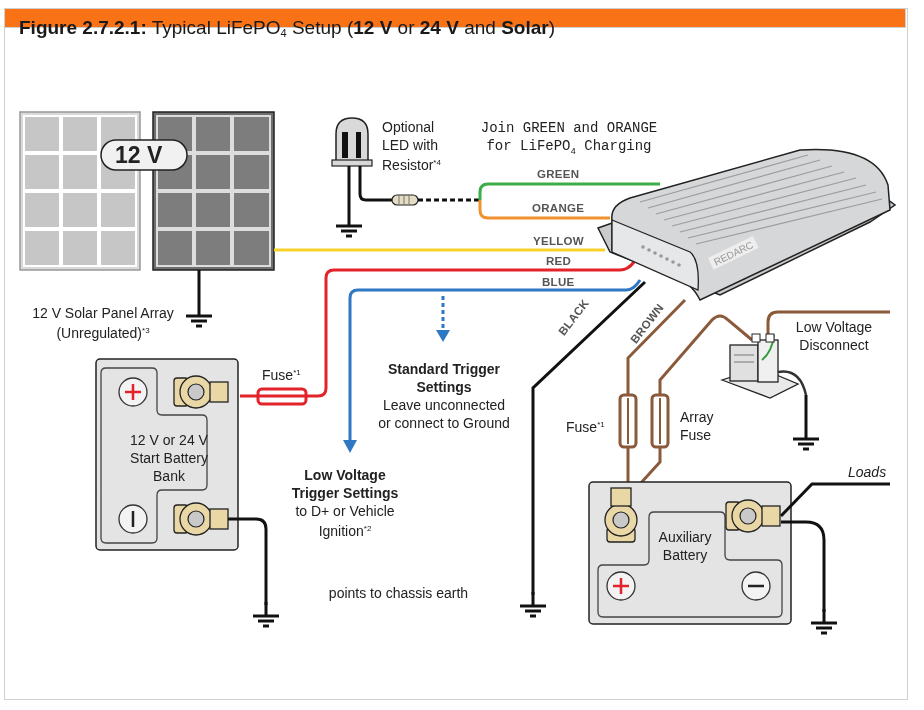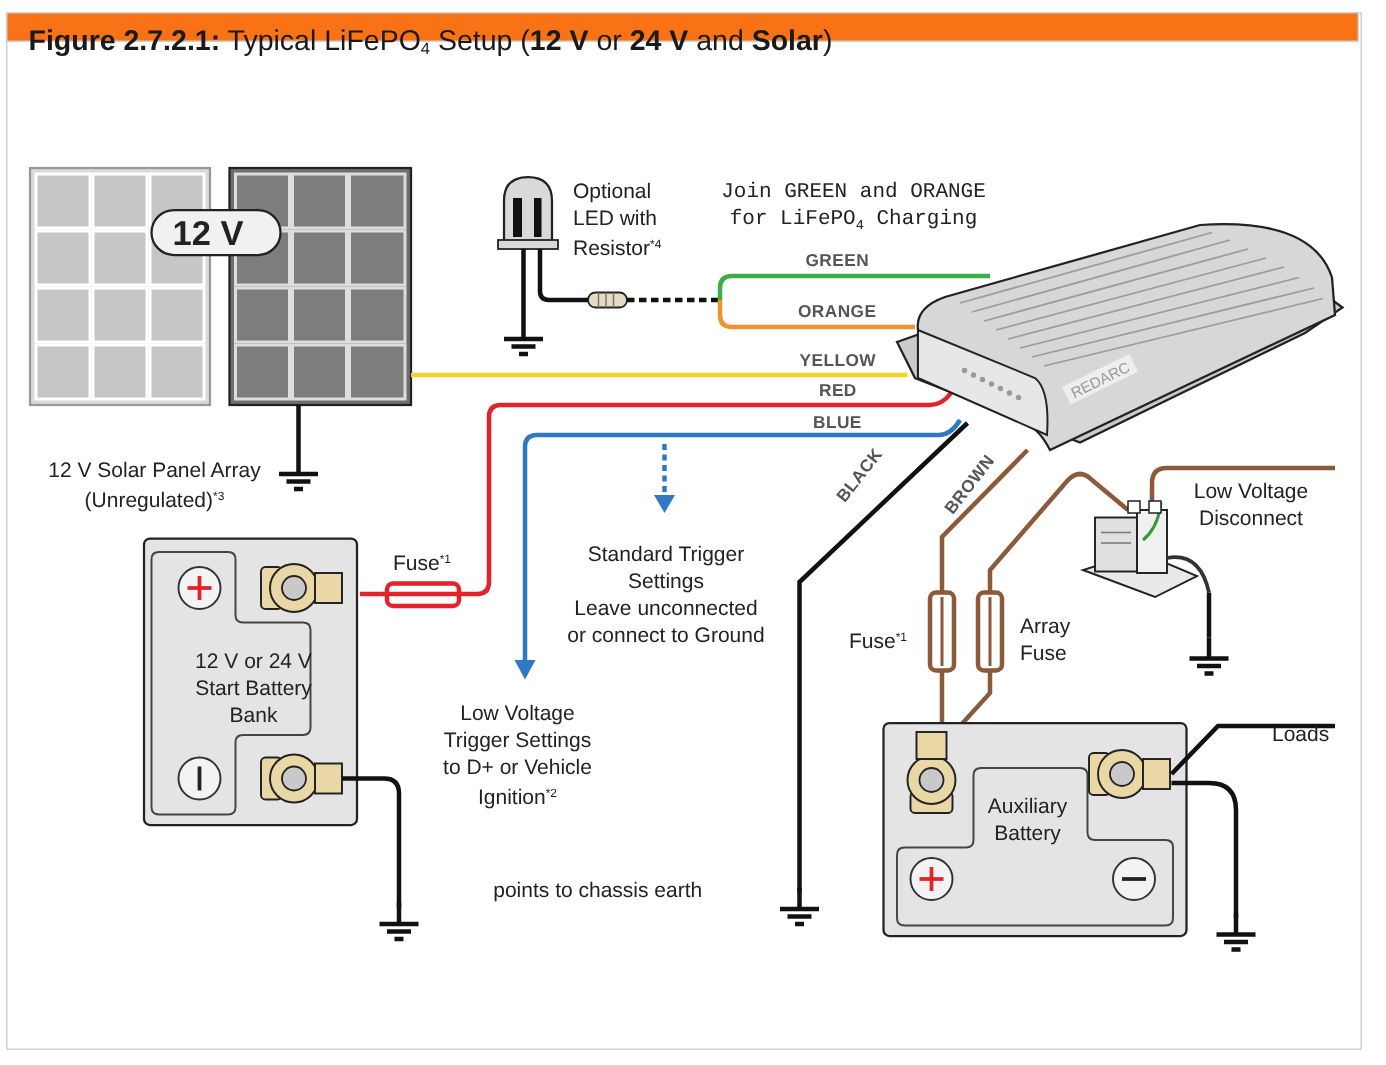--- a/index.html
+++ b/index.html
@@ -4,21 +4,21 @@
 <style>
   html,body{margin:0;padding:0;background:#fff;}
   body{width:924px;height:710px;position:relative;overflow:hidden;font-family:"Liberation Sans",sans-serif;color:#222;}
   .frame{position:absolute;left:4px;top:8px;width:902px;height:690px;border:1px solid #cfd1d1;background:#fff;}
   .hdr{position:absolute;left:4px;top:8px;width:902px;height:20px;background:#f97316;border:1px solid #cfd1d1;box-sizing:border-box;}
   .hdr-title{position:absolute;left:14px;top:8px;font-size:19px;color:#1a1a1a;white-space:nowrap;}
   .hdr-title b{font-weight:bold;}
   .hdr-title sub{font-size:11px;vertical-align:-3px;}
   svg{position:absolute;left:0;top:0;}
   .lbl{position:absolute;font-size:14px;color:#222;text-align:center;line-height:18px;white-space:nowrap;}
-  .lbl b{font-weight:normal;}
+  .lbl b{font-weight:bold;}
   .lbl sup{font-size:8px;vertical-align:5px;}
   .wl{position:absolute;font-size:11.5px;color:#555;font-weight:bold;letter-spacing:0.3px;white-space:nowrap;}
 </style>
 </head>
 <body>
 
 <div class="frame"></div>
 <div class="hdr">
   <div class="hdr-title"><b>Figure 2.7.2.1:</b> <span>Typical LiFePO</span><sub>4</sub><span> Setup (</span><b>12 V</b><span> or </span><b>24 V</b><span> and </span><b>Solar</b><span>)</span></div>
 </div>
@@ -248,17 +248,17 @@
 <div class="lbl" style="left:792px;top:318px;width:84px;">
   <div>Low Voltage</div>
     <div>Disconnect</div>
 </div>
 
 <div class="lbl" style="left:566px;top:416px;"><span>Fuse</span><sup>*1</sup></div>
 <div class="lbl" style="left:680px;top:408px;text-align:left;">
   <div>Array</div>
     <div>Fuse</div>
 </div>
-<div class="lbl" style="left:848px;top:480px;">Loads</div>
+<div class="lbl" style="left:848px;top:463px;font-style:italic;">Loads</div>
 <div class="lbl" style="left:652px;top:528px;width:66px;">
   <div>Auxiliary</div>
     <div>Battery</div>
 </div>
 
 </body></html>

